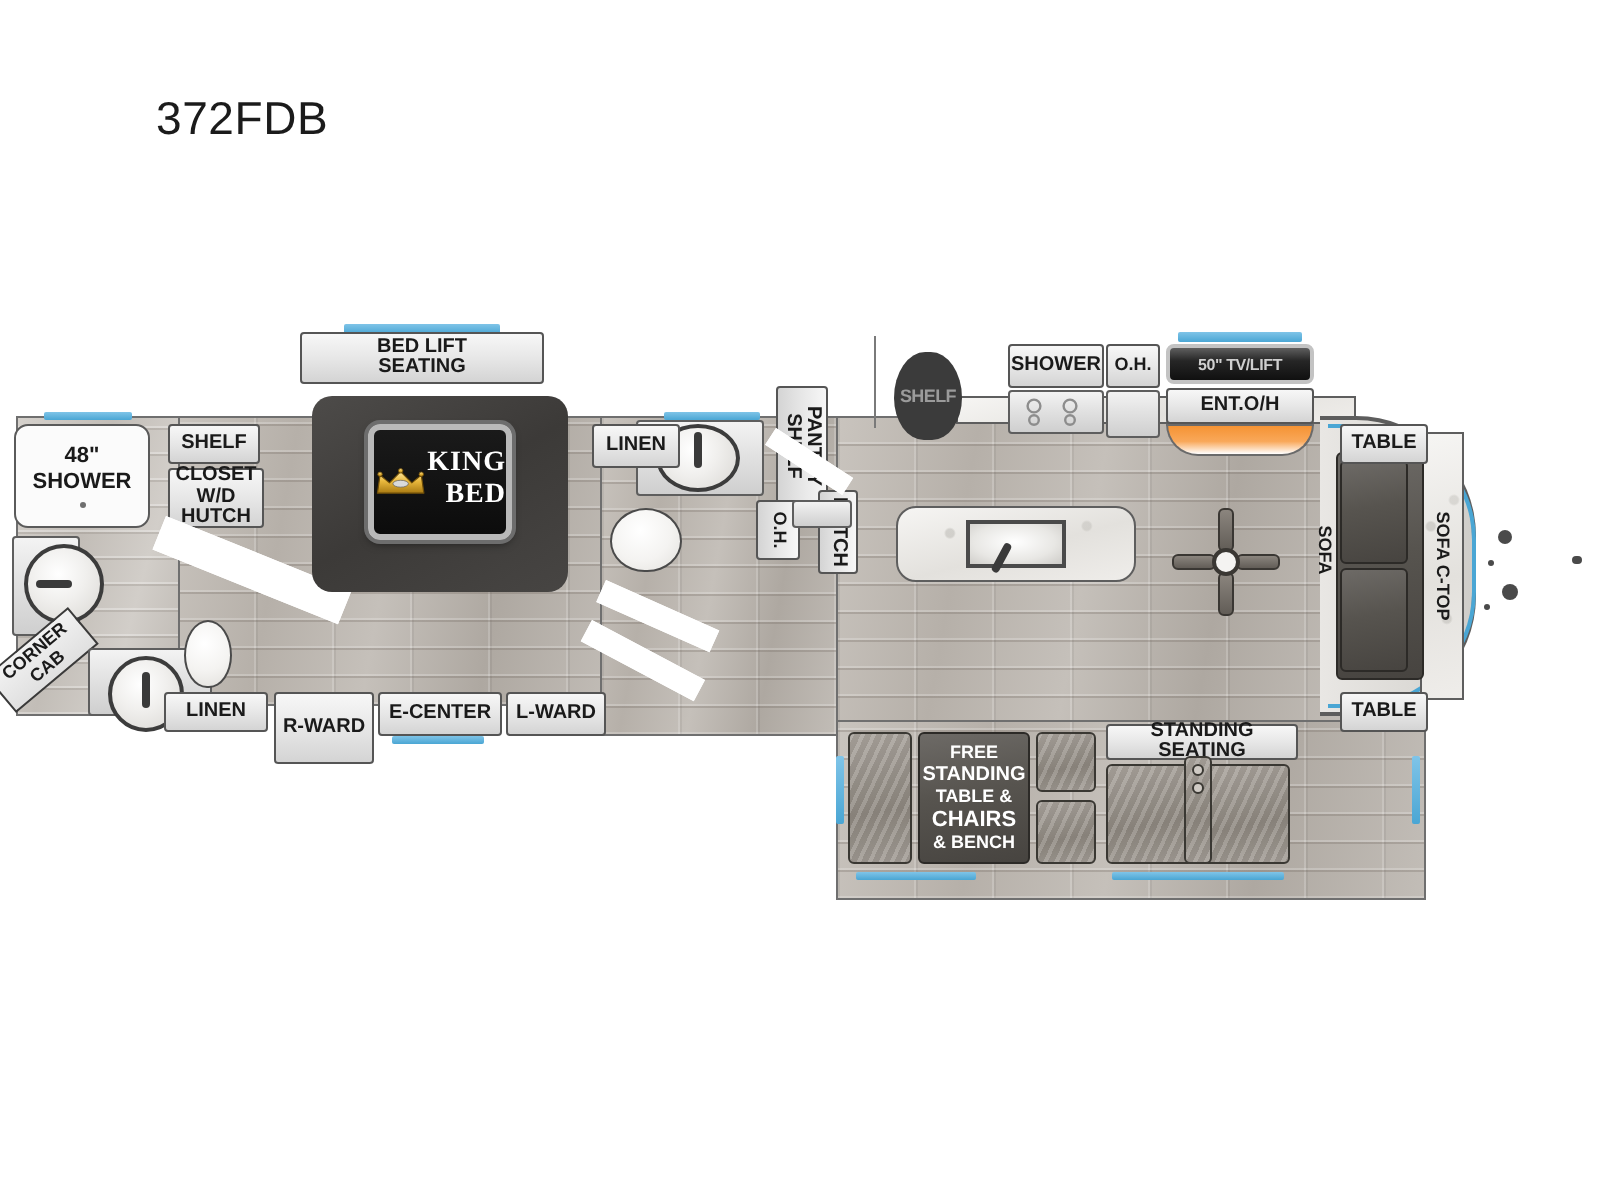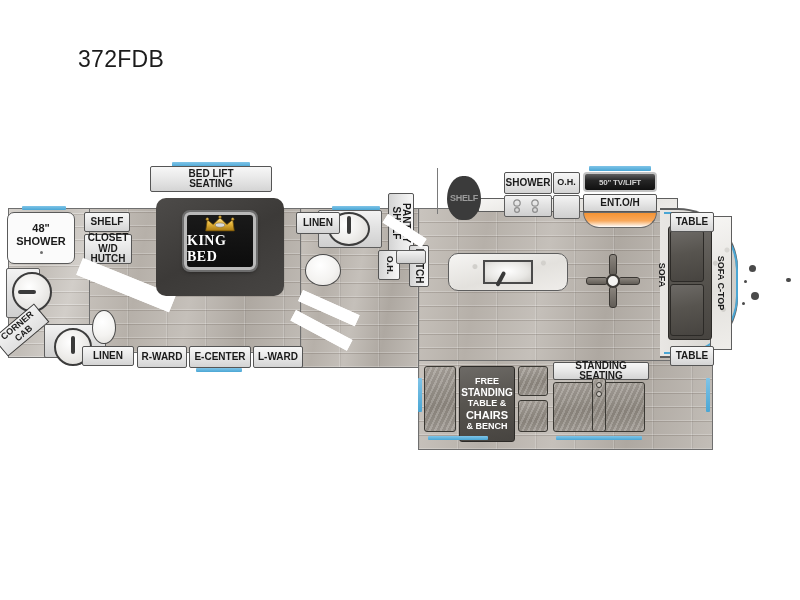--- a/index.html
+++ b/index.html
@@ -129,23 +129,24 @@
     background-image: linear-gradient(150deg, #4d4b49 0%, #3c3a38 50%, #474543 100%);
     border-radius: 10px;
   }
 
   
   #king-bed-badge {
     background-image: linear-gradient(180deg, #1a1a1a 0%, #0c0c0c 100%);
     border: 3px solid #b9b9b9;
     border-radius: 6px;
     box-shadow: 0 0 0 2px #6d6d6d, 0 2px 4px rgba(0,0,0,.5);
-    display: flex; flex-direction: column;
+    display: flex; flex-direction: row;
     align-items: center; justify-content: flex-end;
     overflow: hidden;
+    text-align: right;
   }
   #king-bed-label {
     font-family: "Liberation Serif", serif;
     font-weight: bold;
     color: #ffffff;
     font-size: 14px;
     letter-spacing: 0.5px;
     padding-bottom: 2px;
   }
 
@@ -336,21 +337,21 @@
         </defs>
         <path d="M4 30 L7 9 L18 18 L31 5 L44 18 L55 9 L58 30 Z" fill="url(#gold)" stroke="#6d4d08" stroke-width="1.4" stroke-linejoin="round"></path>
         <circle cx="7" cy="8" r="2.6" fill="url(#gold)" stroke="#6d4d08" stroke-width="1"></circle>
         <circle cx="31" cy="4" r="2.6" fill="url(#gold)" stroke="#6d4d08" stroke-width="1"></circle>
         <circle cx="55" cy="8" r="2.6" fill="url(#gold)" stroke="#6d4d08" stroke-width="1"></circle>
         <ellipse cx="31" cy="19" rx="9" ry="4" fill="#d9dadb" stroke="#5a5a5a" stroke-width="0.8"></ellipse>
       </svg>
       <span id="king-bed-label">KING BED</span>
     </div>
 
-    <div class="abs label-plate" style="left:137px; top:196px; width:50px; height:22px; font-size:10px;">
+    <div class="abs label-plate" style="left:137px; top:196px; width:50px; height:36px; font-size:10px;">
         <span>R-WARD</span>
       </div>
     <div class="abs label-plate" style="left:189px; top:196px; width:62px; height:22px; font-size:10px;">
         <span>E-CENTER</span>
       </div>
     <div class="abs window" style="left:196px; top:218px; width:46px; height:4px;"></div>
     <div class="abs label-plate" style="left:253px; top:196px; width:50px; height:22px; font-size:10px;">
         <span>L-WARD</span>
       </div>
 
@@ -458,21 +459,21 @@
         <span>TABLE</span>
       </div>
 
     <div class="abs label-plate" style="left:670px; top:196px; width:44px; height:20px; font-size:10px;">
         <span>TABLE</span>
       </div>
 
     <div class="abs grey-furn" style="left:424px; top:216px; width:32px; height:66px;"></div>
     <div class="abs window" style="left:418px; top:228px; width:4px; height:34px;"></div>
 
-    <div class="abs dark-furn" style="left:459px; top:216px; width:56px; height:76px; display:flex; flex-direction:column;
+    <div class="abs dark-furn" style="left:459px; top:216px; width:56px; height:66px; display:flex; flex-direction:column;
                 align-items:center; justify-content:center; line-height:1.15;">
       <span style="font-size:9px; font-weight:bold; color:#ffffff;">FREE</span>
       <span style="font-size:10px; font-weight:bold; color:#ffffff;">STANDING</span>
       <span style="font-size:9px; font-weight:bold; color:#ffffff;">TABLE &amp;</span>
       <span style="font-size:11px; font-weight:bold; color:#ffffff;">CHAIRS</span>
       <span style="font-size:9px; font-weight:bold; color:#ffffff;">&amp; BENCH</span>
     </div>
 
     <div class="abs grey-furn" style="left:518px; top:216px; width:30px; height:30px;"></div>
     <div class="abs grey-furn" style="left:518px; top:250px; width:30px; height:32px;"></div>

